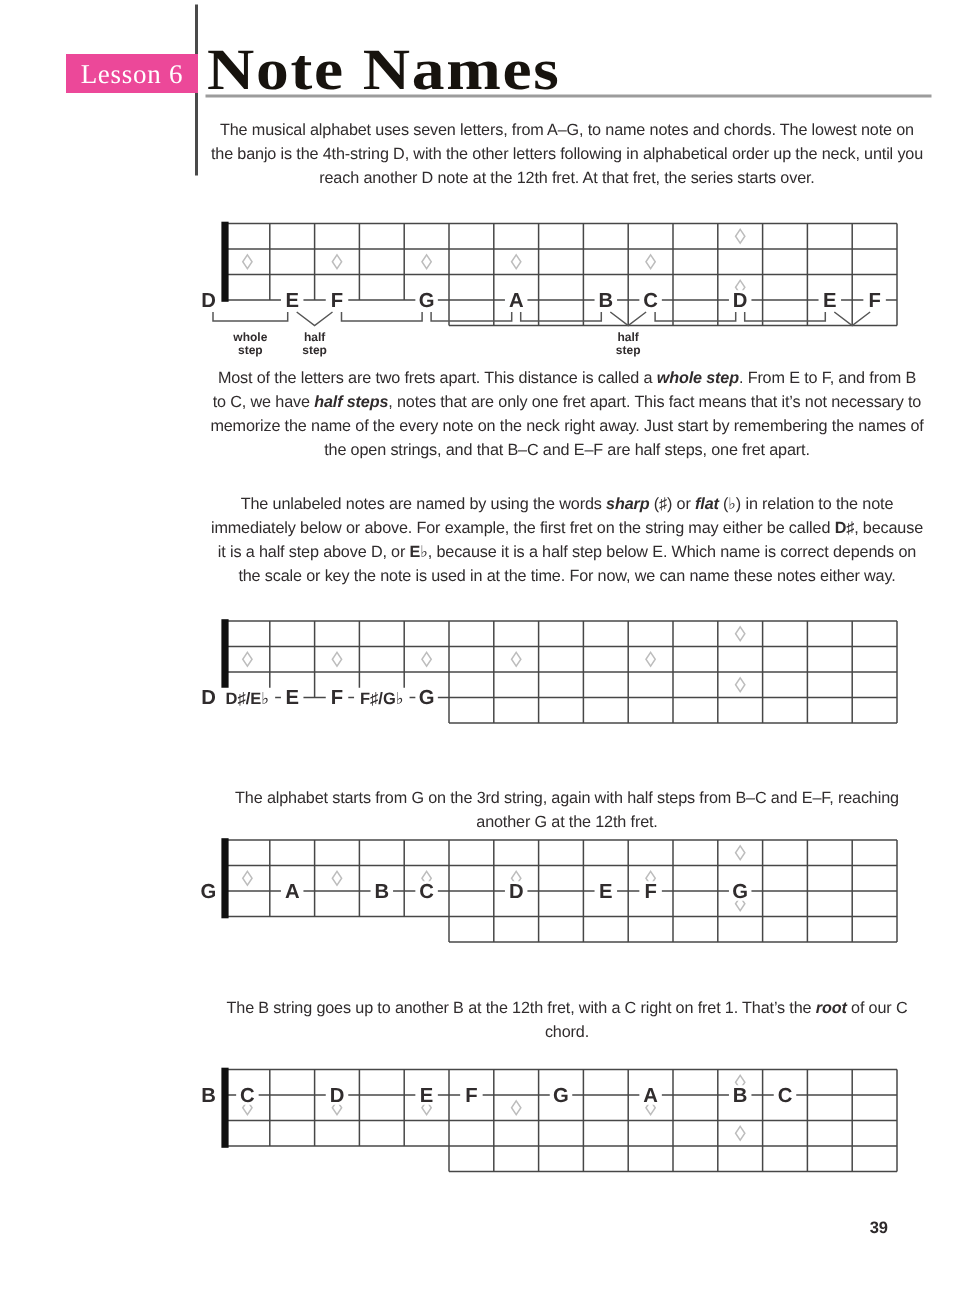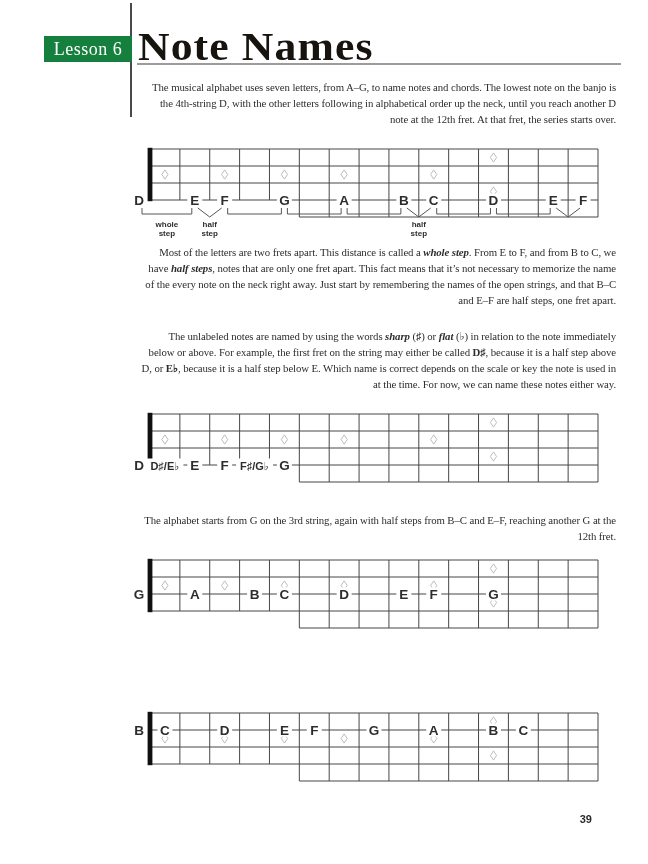--- a/index.html
+++ b/index.html
@@ -2,44 +2,44 @@
 <html><head>
 <meta charset="utf-8">
 <style>
   html,body{margin:0;padding:0;background:#e8e8e8;}
   .page{
     position:relative;width:648px;height:864px;margin:0 auto;background:#ffffff;
     font-family:"Liberation Sans","DejaVu Sans",sans-serif;color:#302c2d;overflow:hidden;
   }
   .vrule{position:absolute;left:130px;top:3px;width:2px;height:114px;background:#4a4a4a;}
   .lesson-box{
-    position:absolute;left:44px;top:36px;width:88px;height:26px;background:#15803d;
+    position:absolute;left:44px;top:36px;width:88px;height:26px;background:#ec4899;
     display:flex;align-items:center;justify-content:center;
   }
   .lesson-box span{
     color:#ffffff;font-family:"Liberation Serif","DejaVu Serif",serif;
     font-size:18px;letter-spacing:0.5px;
   }
   .title{
     position:absolute;left:138px;top:27px;margin:0;
     font-family:"Liberation Serif","DejaVu Serif",serif;font-weight:700;
     font-size:39px;line-height:1;letter-spacing:1px;color:#17130e;
     transform:scaleX(1.12);transform-origin:left top;white-space:nowrap;
   }
   .title-rule{position:absolute;left:137px;top:63px;width:484px;height:2px;background:#9c9c9c;}
   .para{
     position:absolute;left:140px;width:476px;margin:0;
-    font-size:10.8px;line-height:16px;letter-spacing:-0.1px;text-align:right;font-family:Liberation Serif, serif;
+    font-size:10.8px;line-height:16px;letter-spacing:-0.1px;text-align:center;
   }
   .para .b{font-weight:700;}
   .para .bi{font-weight:700;font-style:italic;}
   .p1{top:79px;}
   .p2{top:244px;}
   .p3{top:328px;}
-  .p4{top:512px;}
+  .p4{top:524px;}
   .p5{top:664px;}
   .diagram{position:absolute;left:122px;}
   .d1{top:145px;}
   .d2{top:410px;}
   .d3{top:556px;}
   .d4{top:709px;}
   svg text{font-family:"Liberation Sans","DejaVu Sans",sans-serif;}
   .page-num{
     position:absolute;left:552px;top:813px;width:40px;text-align:right;
     font-size:11px;font-weight:700;color:#2e2a2b;
@@ -209,20 +209,21 @@
       <rect x="214.63333333333333" y="31.5" width="15" height="13" fill="#ffffff"></rect>
       <text x="222.13333333333333" y="42.6" text-anchor="middle" font-size="13.5" font-weight="bold" fill="#302c2d">D</text>
       <rect x="274.3666666666667" y="31.5" width="15" height="13" fill="#ffffff"></rect>
       <text x="281.8666666666667" y="42.6" text-anchor="middle" font-size="13.5" font-weight="bold" fill="#302c2d">E</text>
       <rect x="304.23333333333335" y="31.5" width="15" height="13" fill="#ffffff"></rect>
       <text x="311.73333333333335" y="42.6" text-anchor="middle" font-size="13.5" font-weight="bold" fill="#302c2d">F</text>
       <rect x="363.9666666666667" y="31.5" width="15" height="13" fill="#ffffff"></rect>
       <text x="371.4666666666667" y="42.6" text-anchor="middle" font-size="13.5" font-weight="bold" fill="#302c2d">G</text>
     </svg>
 
+  <p class="para p5"><span class="">The B string goes up to another B at the 12th fret, with a C right on fret 1. That’s the </span><span class="bi">root</span><span class=""> of our C chord.</span></p>
 
   <svg class="diagram d4" viewBox="0 0 492 78" width="492" height="78">
       <line x1="28" y1="4" x2="476" y2="4" stroke="#474747" stroke-width="1"></line>
       <line x1="28" y1="21" x2="476" y2="21" stroke="#474747" stroke-width="1"></line>
       <line x1="28" y1="38" x2="476" y2="38" stroke="#474747" stroke-width="1"></line>
       <line x1="28" y1="55" x2="476" y2="55" stroke="#474747" stroke-width="1"></line>
       <line x1="177.33333333333334" y1="72" x2="476" y2="72" stroke="#474747" stroke-width="1"></line>
       <line x1="57.86666666666667" y1="4" x2="57.86666666666667" y2="55" stroke="#474747" stroke-width="1"></line>
       <line x1="87.73333333333333" y1="4" x2="87.73333333333333" y2="55" stroke="#474747" stroke-width="1"></line>
       <line x1="117.6" y1="4" x2="117.6" y2="55" stroke="#474747" stroke-width="1"></line>

